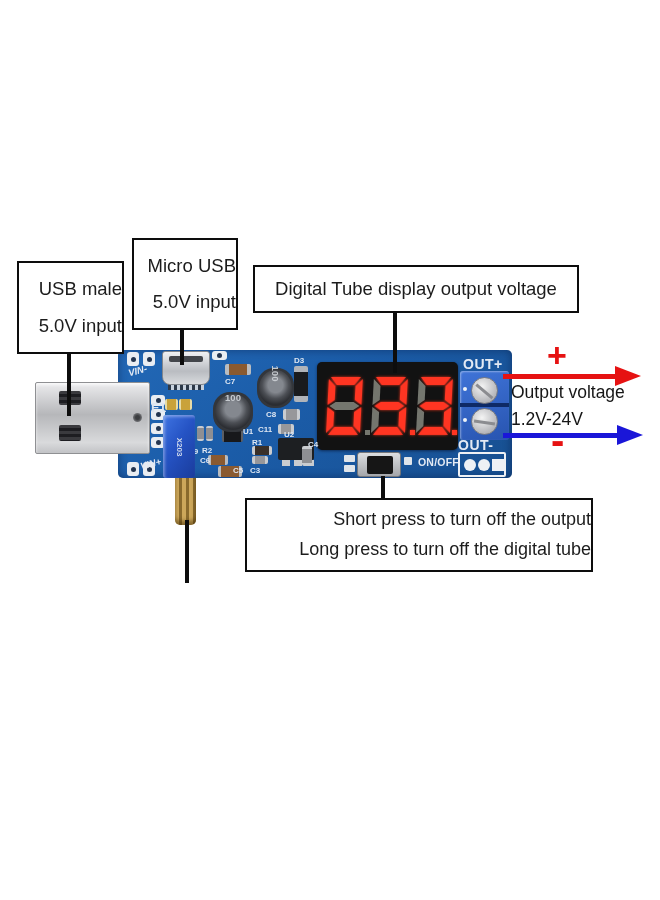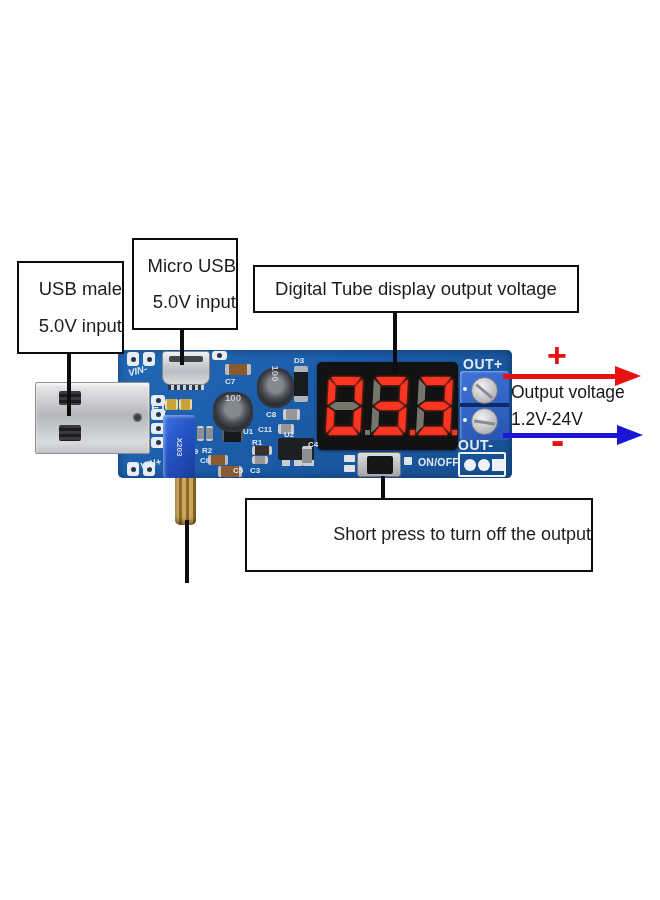--- a/index.html
+++ b/index.html
@@ -142,20 +142,21 @@
   </div>
   <div class="callout box-micro-usb">
     <div class="ln">Micro USB</div>
     <div class="ln">5.0V input</div>
   </div>
   <div class="callout box-digital">
     <div class="ln">Digital Tube display output voltage</div>
   </div>
   <div class="callout box-button">
     <div class="ln">Short press to turn off the output</div>
+    <div class="ln">Long press to turn off the digital tube</div>
   </div>
 
   <div class="cline cl-usb"></div>
   <div class="cline cl-micro"></div>
   <div class="cline cl-digital"></div>
   <div class="cline cl-button"></div>
   <div class="cline cl-pot"></div>
 
   <div class="plus-sign">+</div>
   <div class="arrow-line red-line"></div>

